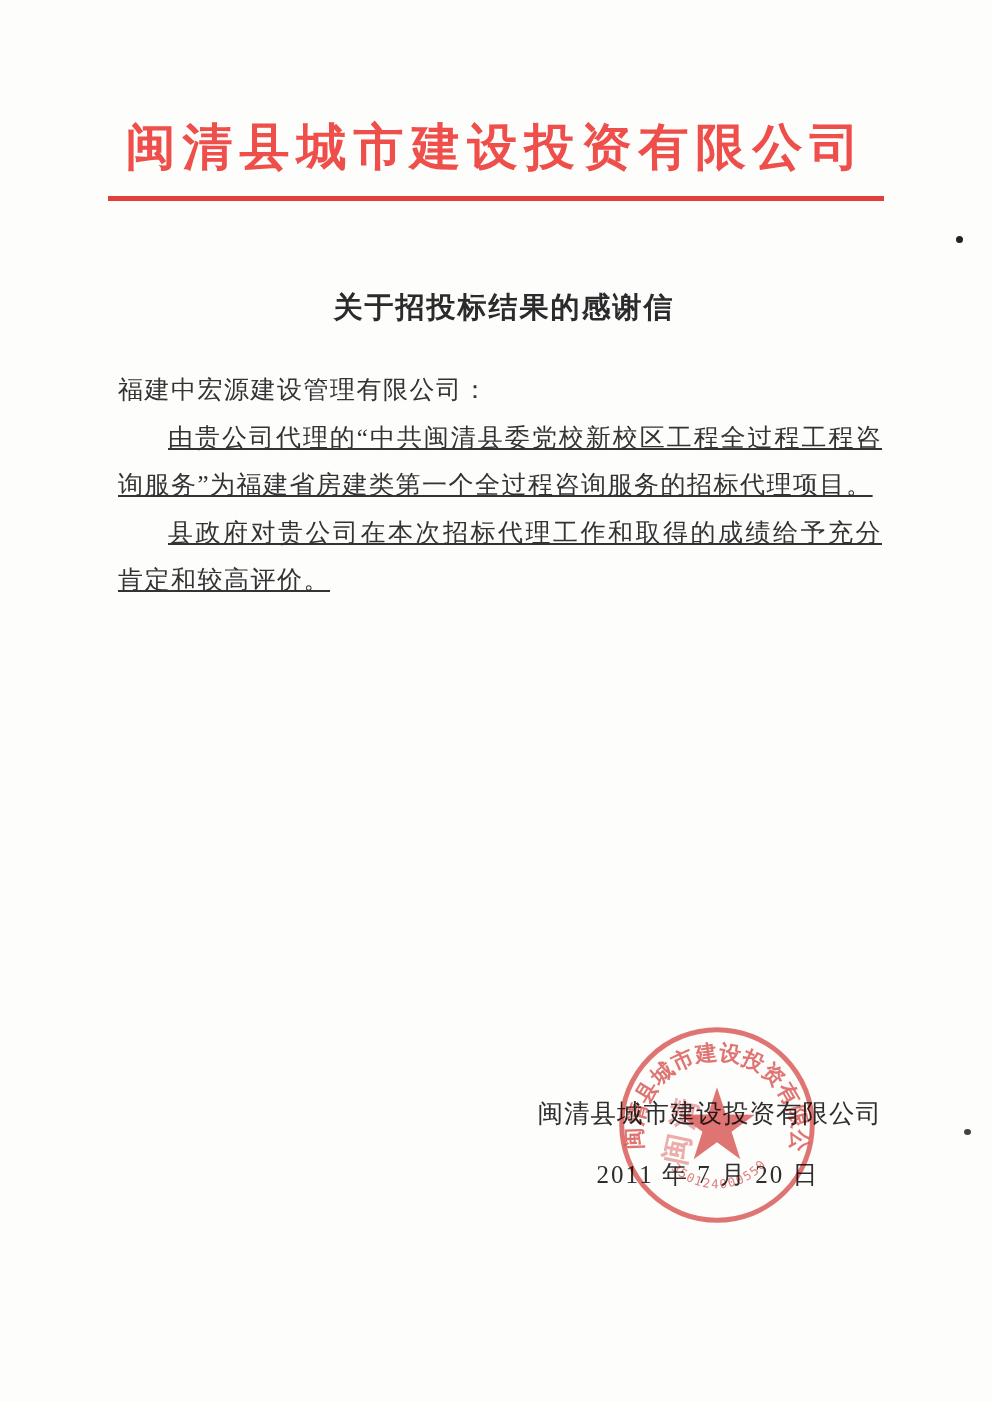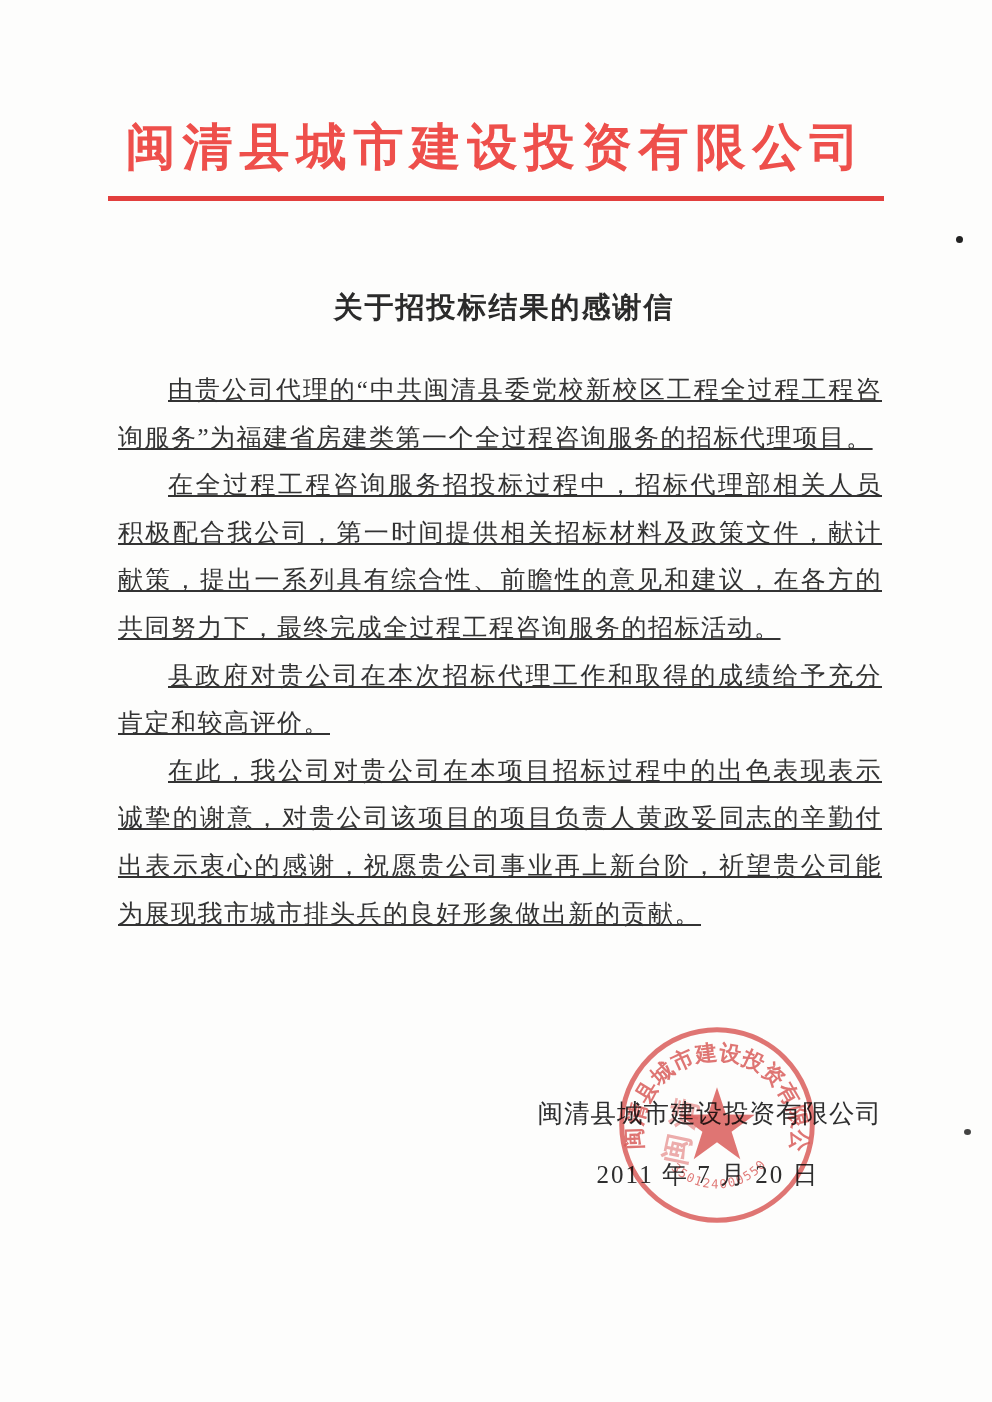--- a/index.html
+++ b/index.html
@@ -61,24 +61,23 @@
 <body>
 
 <div class="page">
 
   <h1 class="letterhead">闽清县城市建设投资有限公司</h1>
   <div class="red-rule"></div>
 
   <h2 class="title">关于招投标结果的感谢信</h2>
 
   <div class="body">
+    <p class="salutation">福建中宏源建设管理有限公司：</p>
     <p class="para">由贵公司代理的“中共闽清县委党校新校区工程全过程工程咨询服务”为福建省房建类第一个全过程咨询服务的招标代理项目。</p>
-    <p class="para">在全过程工程咨询服务招投标过程中，招标代理部相关人员积极配合我公司，第一时间提供相关招标材料及政策文件，献计献策，提出一系列具有综合性、前瞻性的意见和建议，在各方的共同努力下，最终完成全过程工程咨询服务的招标活动。</p>
     <p class="para">县政府对贵公司在本次招标代理工作和取得的成绩给予充分肯定和较高评价。</p>
-    <p class="para">在此，我公司对贵公司在本项目招标过程中的出色表现表示诚挚的谢意，对贵公司该项目的项目负责人黄政妥同志的辛勤付出表示衷心的感谢，祝愿贵公司事业再上新台阶，祈望贵公司能为展现我市城市排头兵的良好形象做出新的贡献。</p>
   </div>
 
   <div class="sig-block">
     <p class="sig-name">闽清县城市建设投资有限公司</p>
     <p class="sig-date">2011 年 7 月 20 日</p>
   </div>
 
   <div class="seal">
     <svg viewBox="0 0 260 260" xmlns="http://www.w3.org/2000/svg">
       <defs>

